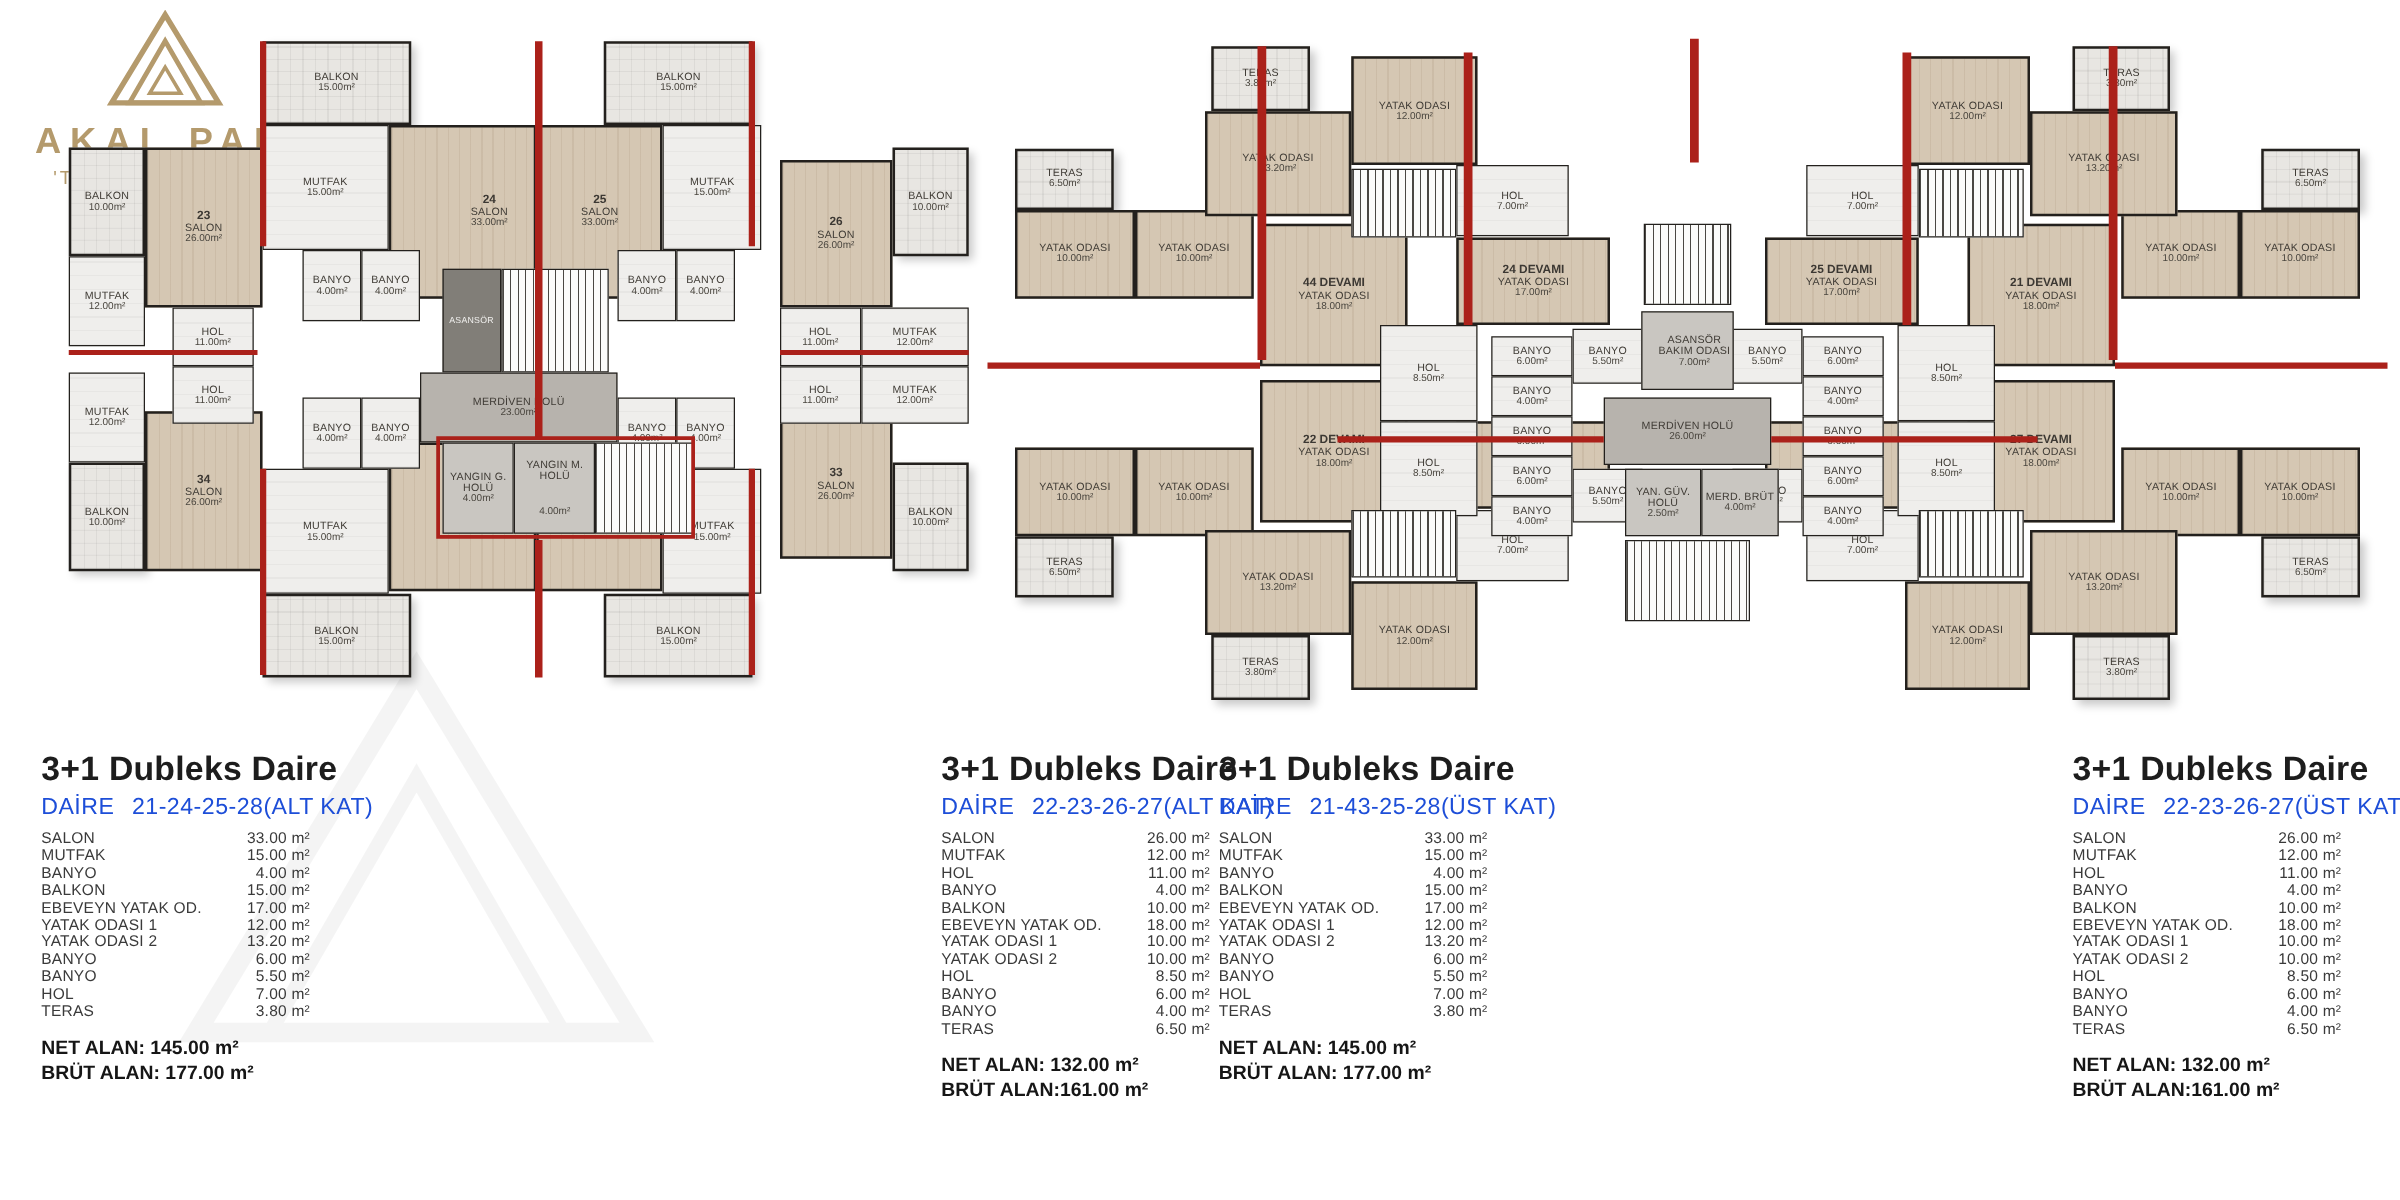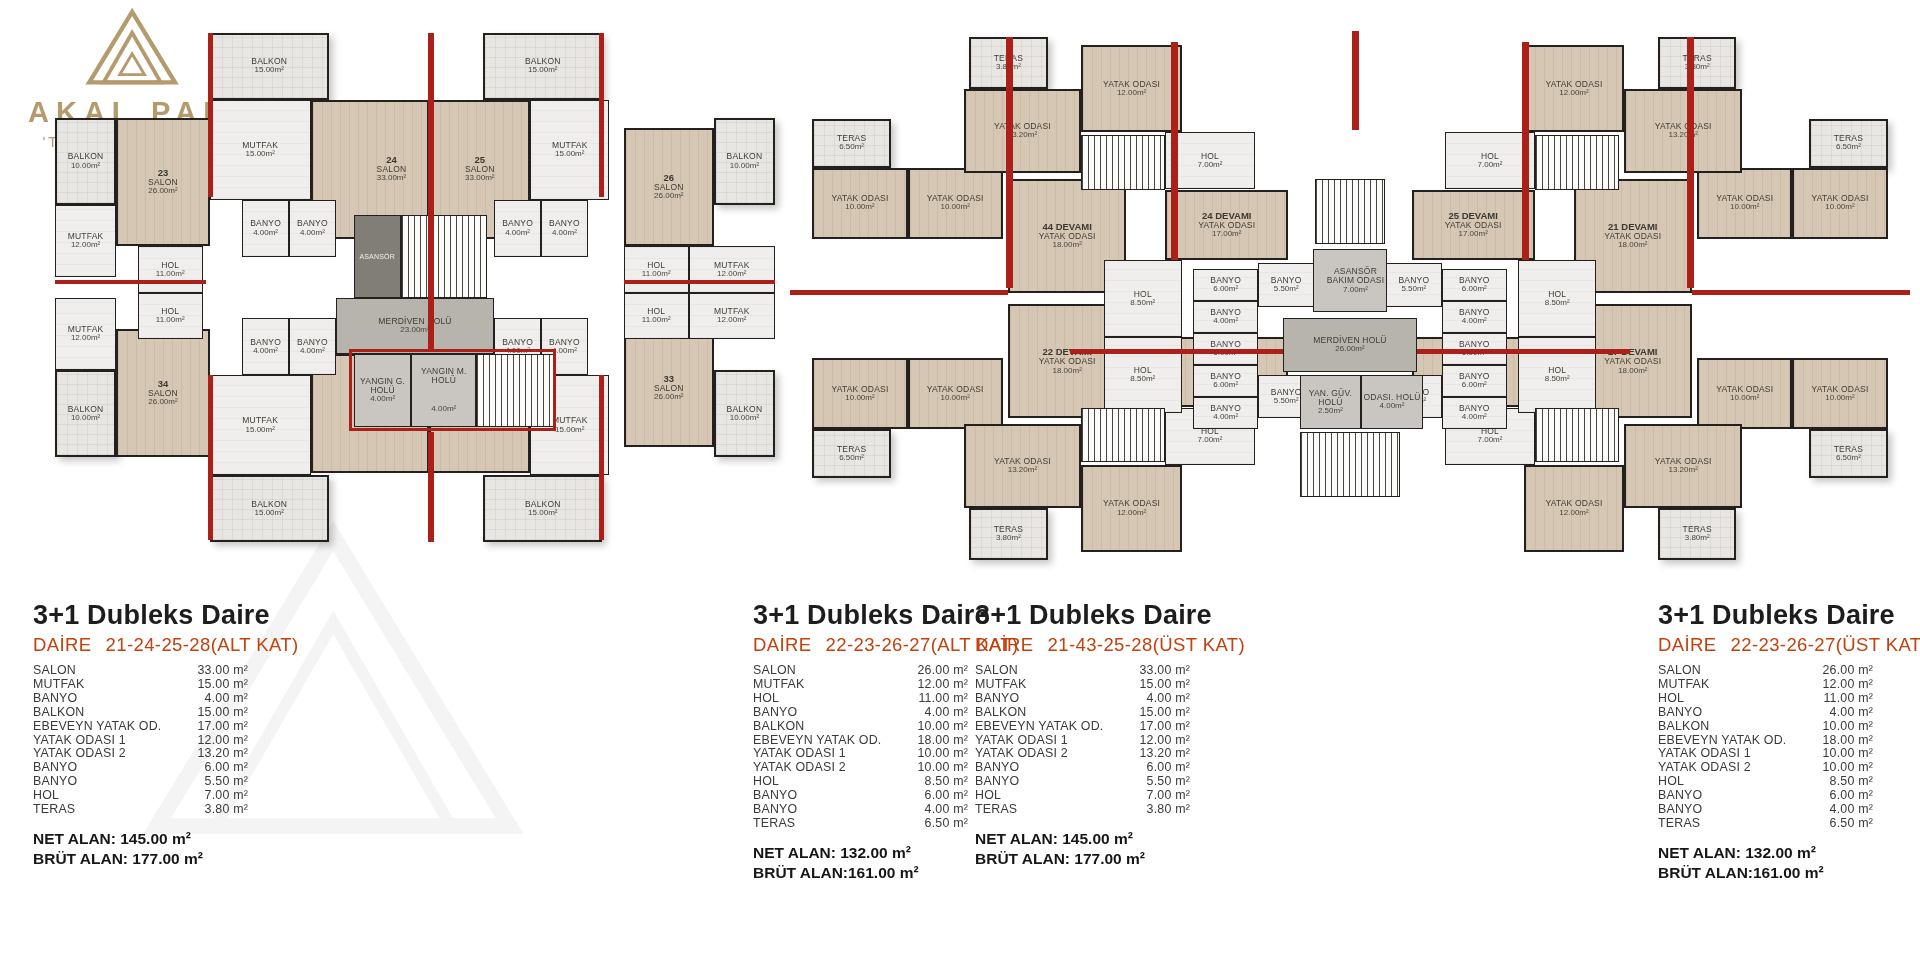--- a/index.html
+++ b/index.html
@@ -33,21 +33,21 @@
   .lift{background:#817e78;}
   .lift .rlabel{color:#f1f0ee;font-size:7px;}
   .stairs{background-color:#fbfbfa;background-image:repeating-linear-gradient(90deg,#4a4743 0,#4a4743 1px,transparent 1px,transparent 6px);}
   .red{background:#ab211a;border:none;box-shadow:none;}
   .redbox{background:transparent;border:3px solid #ab211a;}
 
   
   .spec{position:absolute;top:600px;width:215px;}
   .s1{left:33px;}.s2{left:753px;}.s3{left:975px;}.s4{left:1658px;}
   .stitle{margin:0;font-size:27px;font-weight:700;letter-spacing:.2px;color:#1d1d1d;white-space:nowrap;}
-  .ssub{font-size:18.5px;color:#c2410c;margin-top:3px;letter-spacing:.4px;white-space:nowrap;}
+  .ssub{font-size:18.5px;color:#1d4ed8;margin-top:3px;letter-spacing:.4px;white-space:nowrap;}
   .ssub .ssep{display:inline-block;width:14px;}
   .spec-rows{margin-top:8px;}
   .srow{display:flex;justify-content:space-between;font-size:12.4px;color:#3a3a3a;
         line-height:13.9px;letter-spacing:.2px;}
   .snet{margin-top:13px;font-size:15.5px;font-weight:700;color:#161616;}
   .sbrut{margin-top:2px;font-size:15.5px;font-weight:700;color:#161616;}
 </style>
 </head>
 <body>
 
@@ -484,21 +484,21 @@
       </div>
       <div class="room hall" style="left: 44%; top: 53.5%; width: 12%; height: 10%;">
         <span class="rlabel">MERDİVEN HOLÜ</span>
         <span class="rarea">26.00m²</span>
       </div>
       <div class="room hall2" style="left: 45.5%; top: 64%; width: 5.5%; height: 10%;">
         <span class="rlabel">YAN. GÜV. HOLÜ</span>
         <span class="rarea">2.50m²</span>
       </div>
       <div class="room hall2" style="left: 51%; top: 64%; width: 5.5%; height: 10%;">
-        <span class="rlabel">ODASI. HOLÜ</span>
+        <span class="rlabel">MERD. BRÜT</span>
         <span class="rarea">4.00m²</span>
       </div>
       <div class="room stairs" style="left: 45.5%; top: 74.5%; width: 9%; height: 12%;"></div>
       <div class="room red" style="left: 19.3%; top: 2%; width: 0.6%; height: 46%;"></div>
       <div class="room red" style="left: 80.1%; top: 2%; width: 0.6%; height: 46%;"></div>
       <div class="room red" style="left: 34%; top: 3%; width: 0.6%; height: 40%;"></div>
       <div class="room red" style="left: 65.4%; top: 3%; width: 0.6%; height: 40%;"></div>
       <div class="room red" style="left: 50.2%; top: 1%; width: 0.6%; height: 18%;"></div>
       <div class="room red" style="left: 0%; top: 48.5%; width: 19.5%; height: 0.8%;"></div>
       <div class="room red" style="left: 80.5%; top: 48.5%; width: 19.5%; height: 0.8%;"></div>

